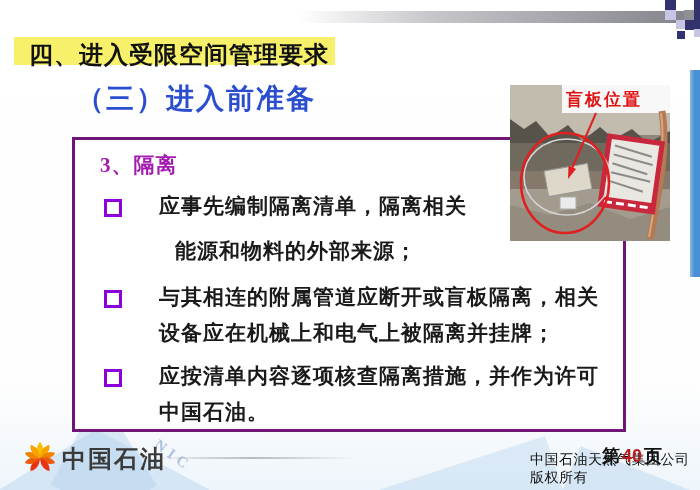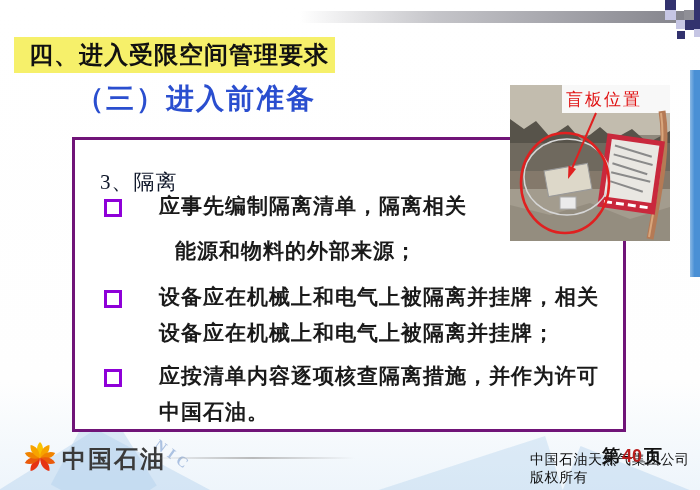--- a/index.html
+++ b/index.html
@@ -12,38 +12,38 @@
 
   
   .gray-bar{left:300px;top:11px;width:384px;height:12px;
     background:linear-gradient(90deg,rgba(160,160,170,0) 0%,rgba(150,150,158,0.55) 35%,#84848c 100%);}
   .sq{position:absolute;}
   .sq.navy{background:#32326e;}
   .sq.lav{background:#c6c6e4;}
   .sq.gry{background:#8f8f96;}
 
   
-  .title-bar{left:14px;top:37px;width:321px;height:36px;background:#f6f06a;z-index:2;}
+  .title-bar{left:14px;top:37px;width:321px;height:28px;background:#f6f06a;z-index:2;}
   .title-bar span{display:block;padding-left:15px;line-height:36px;
     font-family:"Liberation Sans","DejaVu Sans",sans-serif;
     font-weight:bold;font-size:24px;color:#111;letter-spacing:1px;}
 
   .subtitle{left:76px;top:80px;font-size:28px;font-weight:bold;color:#2a4ecf;letter-spacing:2px;z-index:2;}
 
   
   .content-box{left:72px;top:137px;width:554px;height:295px;box-sizing:border-box;
     border:3px solid #701478;background:#ffffff;z-index:2;}
-  .heading-red{left:100px;top:168px;font-size:21px;font-weight:normal;color:#0f172a;letter-spacing:1px;z-index:3;}
+  .heading-red{left:100px;top:151px;font-size:21px;font-weight:bold;color:#a21caf;letter-spacing:1px;z-index:3;}
   .bullet-sq{width:12px;height:12px;border:3px solid #8e00d8;background:#fff;z-index:3;}
   .body-line{font-size:21px;font-weight:bold;color:#1a1a1a;letter-spacing:1px;white-space:nowrap;z-index:3;margin-left:27px;}
 
   
   .photo{left:510px;top:85px;width:160px;height:156px;z-index:5;}
   .photo svg{display:block;}
-  .photo-label{position:absolute;left:56px;top:3px;font-size:17px;font-weight:normal;
+  .photo-label{position:absolute;left:56px;top:3px;font-size:17px;font-weight:bold;
     color:#e01212;letter-spacing:2px;white-space:nowrap;}
 
   
   .blue-bar{left:690px;top:70px;width:10px;height:207px;
     background:linear-gradient(90deg,#8ab8e4 0%,#4a90d5 45%,#4a90d5 100%);z-index:2;}
 
   
   .logo-sun{left:21px;top:438px;width:38px;height:38px;z-index:2;}
   .logo-text{left:62px;top:443px;font-family:"Liberation Sans","DejaVu Sans",sans-serif;
     font-size:24px;font-weight:bold;color:#3a3a3a;letter-spacing:2px;z-index:2;}
@@ -91,21 +91,21 @@
 <div class="abs subtitle">（三）进入前准备</div>
 
 <div class="abs content-box"></div>
 <div class="abs heading-red">3、隔离</div>
 
 <div class="abs bullet-sq" style="left:104px;top:199px"></div>
 <div class="abs body-line" style="left:132px;top:192px">应事先编制隔离清单，隔离相关</div>
 <div class="abs body-line" style="left:148px;top:237px">能源和物料的外部来源；</div>
 
 <div class="abs bullet-sq" style="left:104px;top:290px"></div>
-<div class="abs body-line" style="left:132px;top:283px">设备应在机械上和电气上被隔离并挂牌，相关</div>
+<div class="abs body-line" style="left:132px;top:283px">与其相连的附属管道应断开或盲板隔离，相关</div>
 <div class="abs body-line" style="left:132px;top:319px">设备应在机械上和电气上被隔离并挂牌；</div>
 
 <div class="abs bullet-sq" style="left:104px;top:369px"></div>
 <div class="abs body-line" style="left:132px;top:362px">应按清单内容逐项核查隔离措施，并作为许可</div>
 <div class="abs body-line" style="left:132px;top:398px">中国石油。</div>
 
 <div class="abs photo">
   <svg width="160" height="156" viewBox="0 0 160 156">
     <rect x="0" y="0" width="160" height="156" fill="#8e887c"></rect>
     <rect x="0" y="0" width="160" height="50" fill="#c2bcae"></rect>

